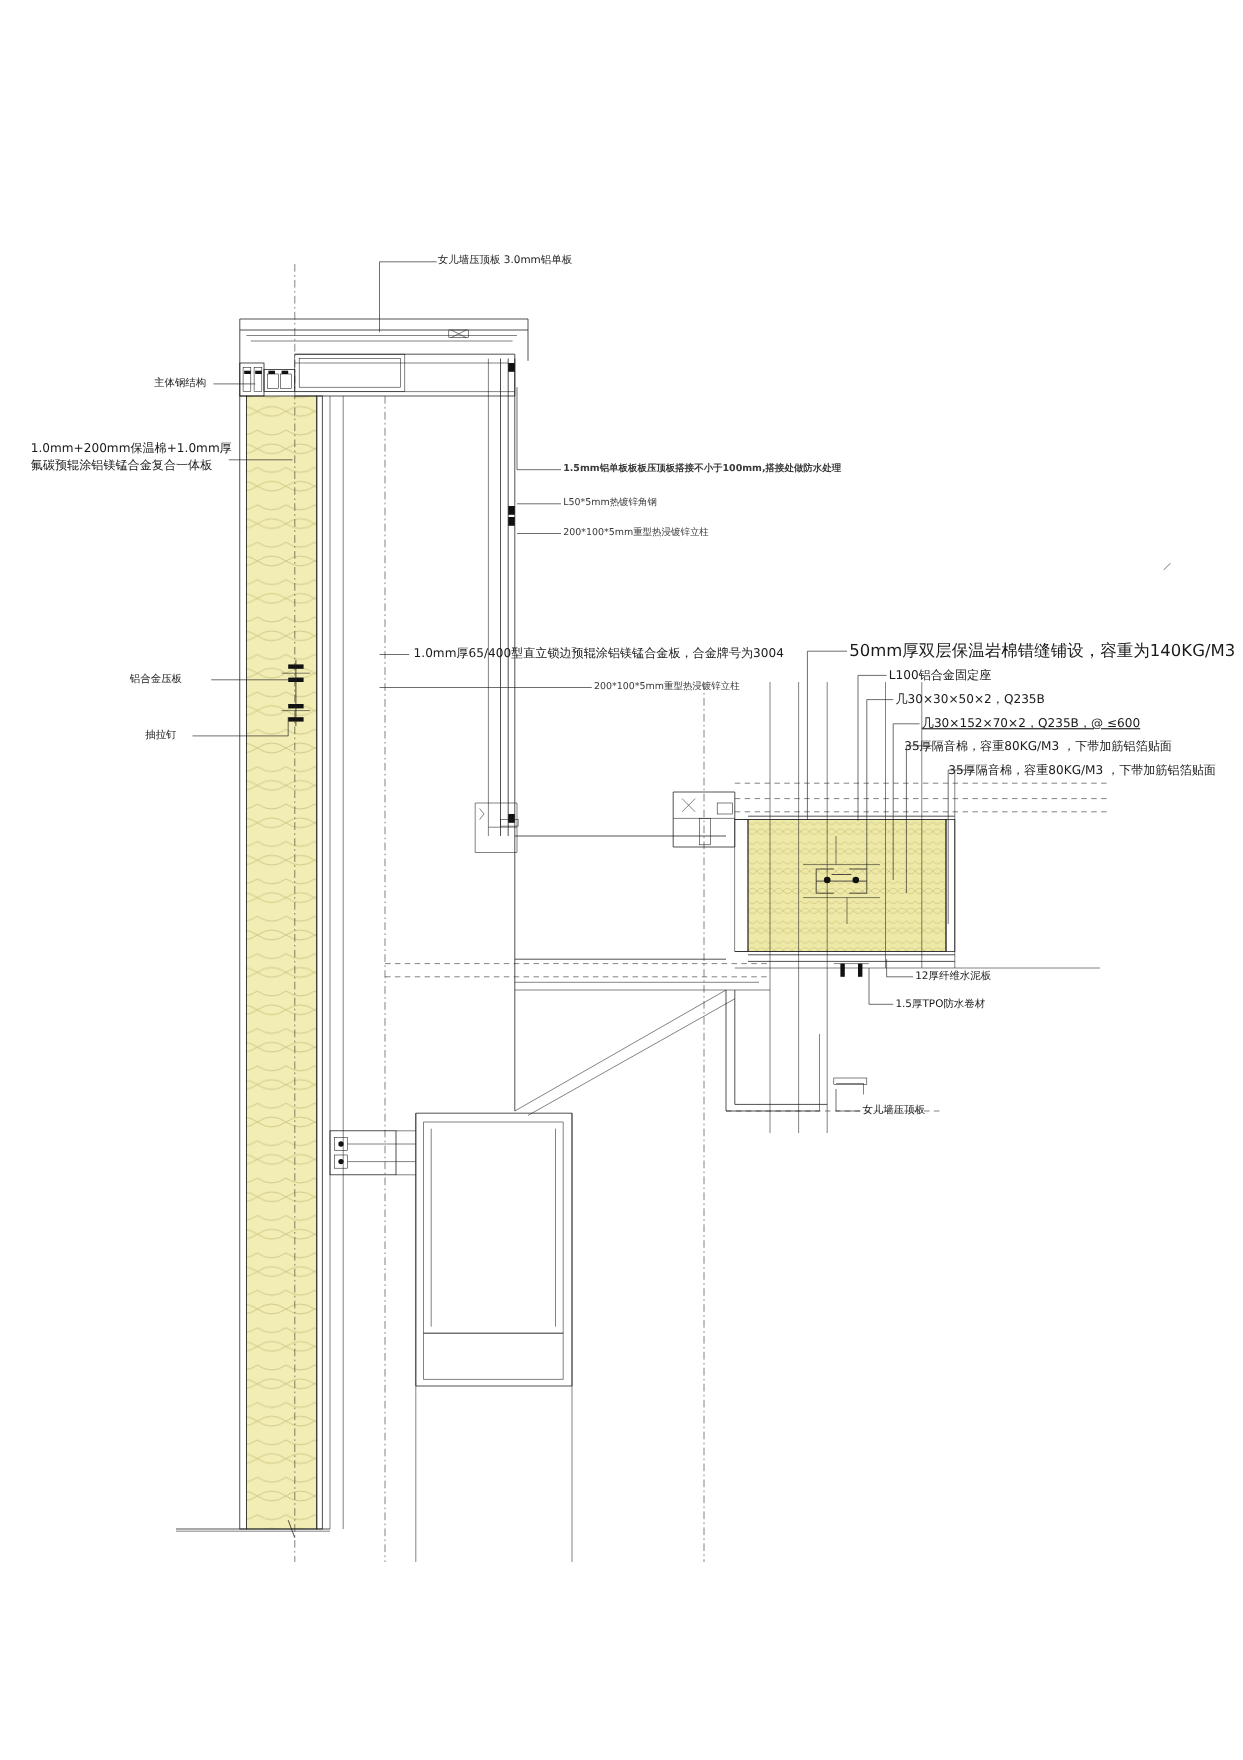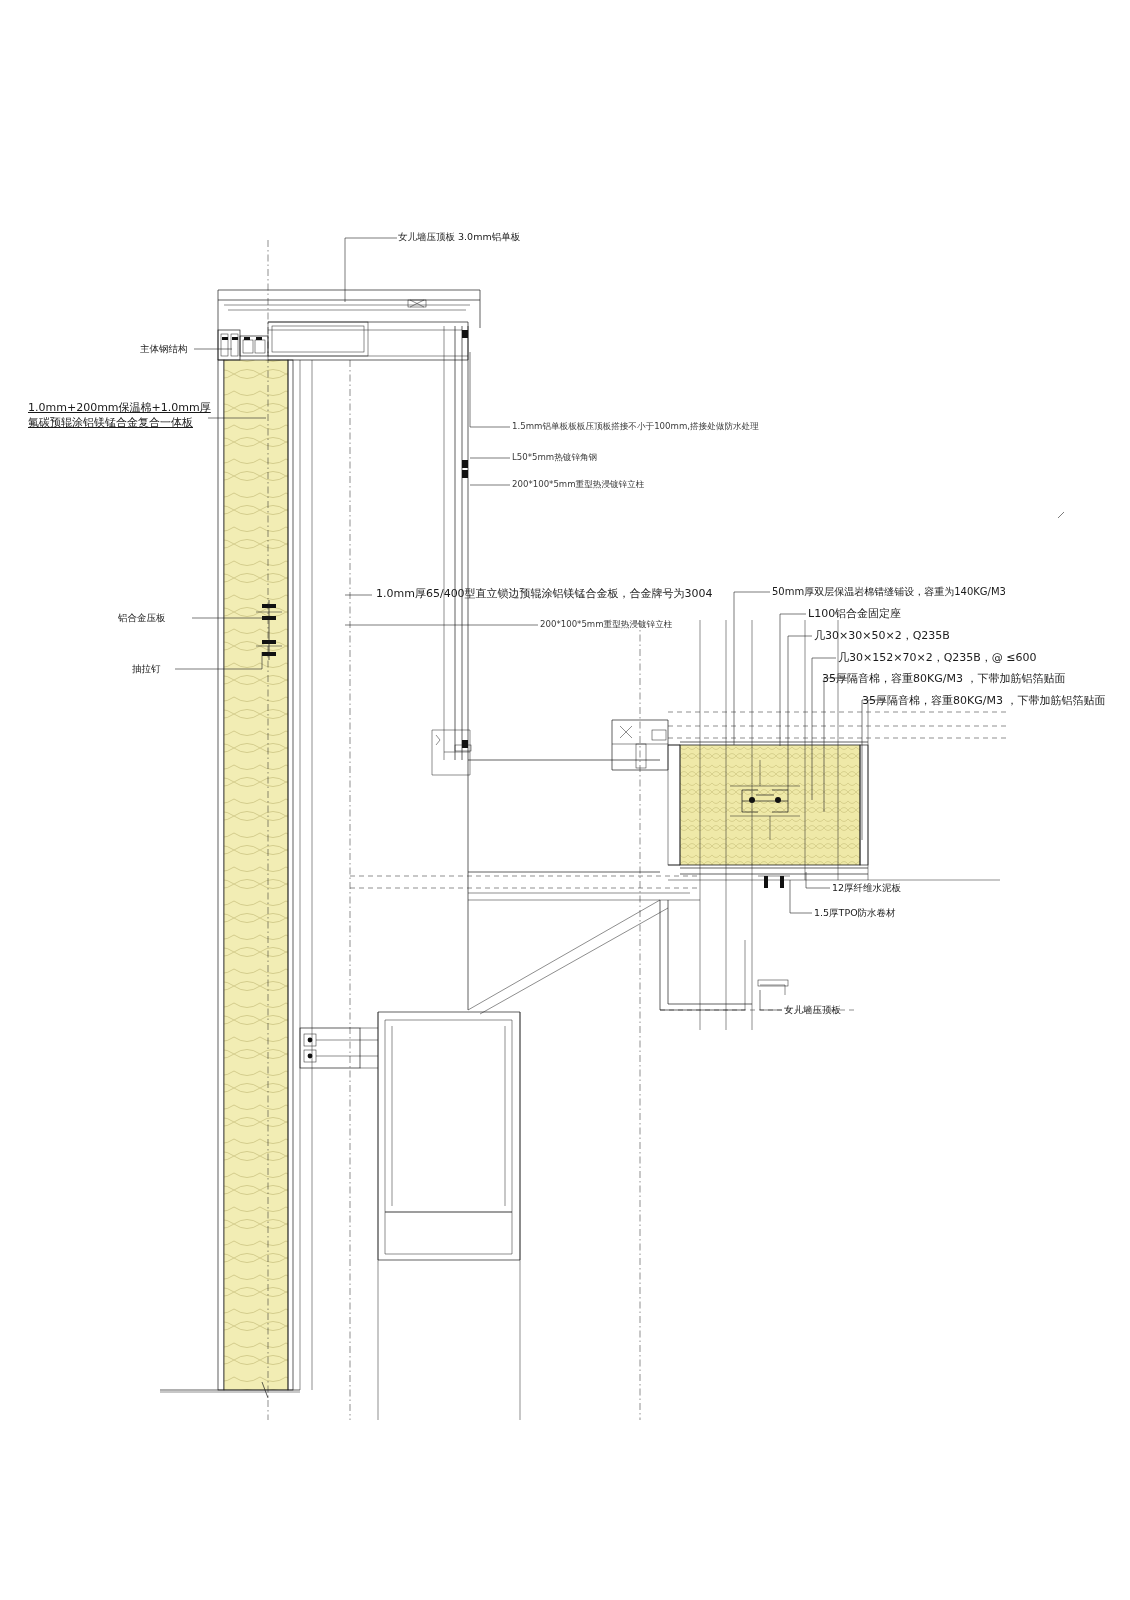--- a/index.html
+++ b/index.html
@@ -1,21 +1,21 @@
 <!DOCTYPE html>
 <html><head>
 <meta charset="utf-8">
 <style>
   html,body{margin:0;padding:0;background:#ffffff;}
   body{font-family:"DejaVu Sans","Liberation Sans",sans-serif;}
   #page{position:relative;width:1130px;height:1600px;background:#ffffff;overflow:hidden;}
   .lbl{position:absolute;font-size:10.5px;color:#1a1a1a;white-space:nowrap;line-height:13px;letter-spacing:0px;}
   .lbl.sm{font-size:9.5px;}
   .lbl.xs{font-size:8.6px;color:#3a3a3a;}
-  .lbl.w{white-space:normal;text-decoration:underline;}
+  .lbl.w{white-space:normal;}
   svg{position:absolute;left:0;top:0;}
   .ln{stroke:#1c1c1c;fill:none;}
   .thin{stroke-width:.7;}
   .hair{stroke-width:.5;}
   .dash{stroke-dasharray:7 3 1.5 3;}
   .dash2{stroke-dasharray:5 4;}
   .lead{stroke:#222;stroke-width:.6;fill:none;}
   .blk{fill:#111;}
 </style>
 </head>
@@ -243,29 +243,29 @@
 </svg>
 
 <div class="lbl sm" style="left:398px;top:230px;">女儿墙压顶板 3.0mm铝单板</div>
 
 <div class="lbl sm" style="left:140px;top:342px;">主体钢结构</div>
 <div class="lbl w" style="left:28px;top:400px;width:190px;font-size:11px;line-height:15px;">1.0mm+200mm保温棉+1.0mm厚
 氟碳预辊涂铝镁锰合金复合一体板</div>
 <div class="lbl sm" style="left:118px;top:611px;">铝合金压板</div>
 <div class="lbl sm" style="left:132px;top:662px;">抽拉钉</div>
 
-<div class="lbl xs" style="left:512px;top:420px;">1.5mm铝单板板板压顶板搭接不小于100mm,搭接处做防水处理</div>
+<div class="lbl xs" style="left:512px;top:420px;font-weight:bold;">1.5mm铝单板板板压顶板搭接不小于100mm,搭接处做防水处理</div>
 <div class="lbl xs" style="left:512px;top:451px;">L50*5mm热镀锌角钢</div>
 <div class="lbl xs" style="left:512px;top:478px;">200*100*5mm重型热浸镀锌立柱</div>
 <div class="lbl" style="left:376px;top:587px;font-size:11px;text-align:right;">1.0mm厚65/400型直立锁边预辊涂铝镁锰合金板，合金牌号为3004</div>
 <div class="lbl xs" style="left:540px;top:618px;">200*100*5mm重型热浸镀锌立柱</div>
 
-<div class="lbl" style="left:772px;top:585px;font-size:10px;">50mm厚双层保温岩棉错缝铺设，容重为140KG/M3</div>
+<div class="lbl" style="left:772px;top:585px;font-size:15px;">50mm厚双层保温岩棉错缝铺设，容重为140KG/M3</div>
 <div class="lbl" style="left:808px;top:607px;font-size:11px;">L100铝合金固定座</div>
 <div class="lbl" style="left:814px;top:629px;font-size:11px;">几30×30×50×2，Q235B</div>
-<div class="lbl" style="left:838px;top:651px;font-size:11px;">几30×152×70×2，Q235B，@ ≤600</div>
+<div class="lbl" style="left:838px;top:651px;font-size:11px;text-decoration:underline;">几30×152×70×2，Q235B，@ ≤600</div>
 <div class="lbl" style="left:822px;top:672px;font-size:11px;">35厚隔音棉，容重80KG/M3 ，下带加筋铝箔贴面</div>
 <div class="lbl" style="left:862px;top:694px;font-size:11px;">35厚隔音棉，容重80KG/M3 ，下带加筋铝箔贴面</div>
 <div class="lbl sm" style="left:832px;top:881px;">12厚纤维水泥板</div>
 <div class="lbl sm" style="left:814px;top:906px;">1.5厚TPO防水卷材</div>
 <div class="lbl sm" style="left:784px;top:1003px;">女儿墙压顶板</div>
 
 </div>
 
 </body></html>

